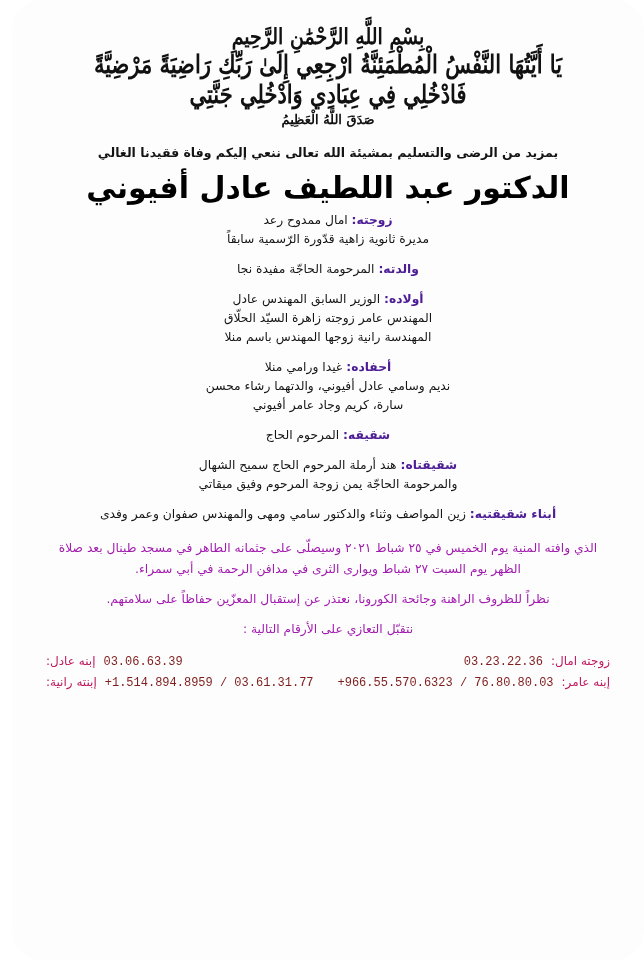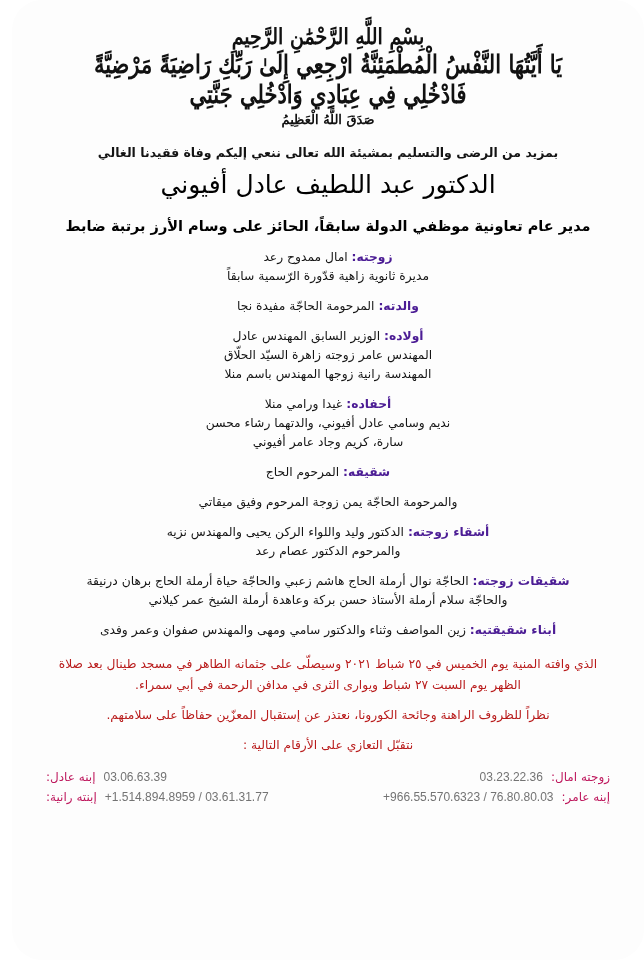--- a/index.html
+++ b/index.html
@@ -45,24 +45,24 @@
   .intro {
     text-align: center;
     font-size: 12.5px;
     margin: 16px 0 10px 0;
     font-weight: 700;
     color: #141414;
   }
   
   .deceased-name {
     text-align: center;
-    font-size: 25px;
-    font-weight: 400;
+    font-size: 30px;
+    font-weight: 700;
     letter-spacing: -0.2px;
-    margin: 8px 0 19px 0;
+    margin: 8px 0 6px 0;
     color: #000;
   }
   .deceased-title {
     text-align: center;
     font-size: 14.5px;
     font-weight: 700;
     margin: 0 0 14px 0;
     color: #000;
   }
 
@@ -81,21 +81,21 @@
   .section .ln {
     display: block;
   }
 
   
   .closing {
     text-align: center;
     font-size: 12.3px;
     line-height: 1.7;
     margin: 14px 2px 8px 2px;
-    color: #b91c1c;
+    color: #a21caf;
   }
   .closing p { margin: 0 0 9px 0; }
 
   
   .contacts {
     margin-top: 10px;
     padding-top: 4px;
   }
   .crow {
     display: flex;
@@ -114,40 +114,39 @@
   }
   .ccell.left { justify-content: flex-start; }
   .ccell.right { justify-content: flex-end; }
   .cname {
     font-weight: 400;
     color: #be185d;
   }
   .cnum {
     direction: ltr;
     unicode-bidi: embed;
-    font-family: Liberation Sans, sans-serif;
-    color: #737373;
+    font-family: Liberation Mono, monospace;
+    color: #7f1d1d;
   }
 </style>
 </head>
 <body>
 
 <div class="page">
 
   <div class="calligraphy">
     <span class="c-line c1">بِسْمِ اللَّهِ الرَّحْمَٰنِ الرَّحِيمِ</span>
     <span class="c-line c2">يَا أَيَّتُهَا النَّفْسُ الْمُطْمَئِنَّةُ ارْجِعِي إِلَىٰ رَبِّكِ رَاضِيَةً مَرْضِيَّةً</span>
     <span class="c-line c3">فَادْخُلِي فِي عِبَادِي وَادْخُلِي جَنَّتِي</span>
     <span class="c-line c4">صَدَقَ اللَّهُ الْعَظِيمُ</span>
   </div>
 
   <div class="intro">بمزيد من الرضى والتسليم بمشيئة الله تعالى ننعي إليكم وفاة فقيدنا الغالي</div>
 
   <div class="deceased-name">الدكتور عبد اللطيف عادل أفيوني</div>
-  <div class="deceased-title">مدير عام تعاونية موظفي الدولة سابقاً، الحائز على وسام الأرز برتبة ضابط</div>
 
   <div class="section">
     <span class="ln"><span class="lbl">زوجته:</span>
     <span>امال ممدوح رعد</span></span>
     <span class="ln">مديرة ثانوية زاهية قدّورة الرّسمية سابقاً</span>
   </div>
 
   <div class="section">
     <span class="ln"><span class="lbl">والدته:</span>
     <span>المرحومة  الحاجّة مفيدة نجا</span></span>
@@ -166,34 +165,26 @@
     <span class="ln">نديم وسامي عادل أفيوني، والدتهما رشاء محسن</span>
     <span class="ln">سارة، كريم وجاد عامر أفيوني</span>
   </div>
 
   <div class="section">
     <span class="ln"><span class="lbl">شقيقه:</span>
     <span>المرحوم الحاج</span></span>
   </div>
 
   <div class="section">
+    <span class="ln"><span class="lbl">شقيقتاه:</span>
+    <span>هند أرملة المرحوم الحاج سميح الشهال</span></span>
     <span class="ln">والمرحومة الحاجّة يمن زوجة المرحوم وفيق ميقاتي</span>
   </div>
 
-  <div class="section">
-    <span class="ln"><span class="lbl">أشقاء زوجته:</span>
-    <span>الدكتور وليد واللواء الركن يحيى والمهندس نزيه</span></span>
-    <span class="ln">والمرحوم الدكتور عصام رعد</span>
-  </div>
-
-  <div class="section">
-    <span class="ln"><span class="lbl">شقيقات زوجته:</span>
-    <span>الحاجّة نوال أرملة الحاج هاشم زعبي والحاجّة حياة أرملة الحاج برهان درنيقة</span></span>
-    <span class="ln">والحاجّة سلام أرملة الأستاذ حسن بركة وعاهدة أرملة الشيخ عمر كيلاني</span>
-  </div>
+
 
   <div class="section">
     <span class="ln"><span class="lbl">أبناء شقيقتيه:</span>
     <span>زين المواصف وثناء والدكتور سامي ومهى والمهندس صفوان وعمر وفدى</span></span>
   </div>
 
   <div class="closing">
     <p>الذي وافته المنية يوم الخميس في ٢٥ شباط ٢٠٢١ وسيصلّى على جثمانه الطاهر في مسجد طينال بعد صلاة الظهر يوم السبت ٢٧ شباط ويوارى الثرى في مدافن الرحمة في أبي سمراء.</p>
     <p>نظراً للظروف الراهنة وجائحة الكورونا، نعتذر عن إستقبال المعزّين حفاظاً على سلامتهم.</p>
     <p>نتقبّل التعازي على الأرقام التالية :</p>

